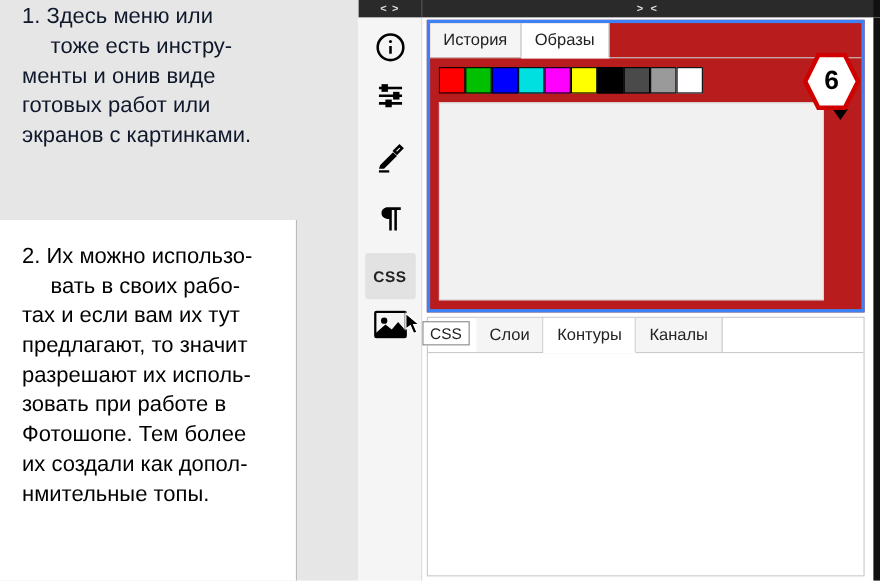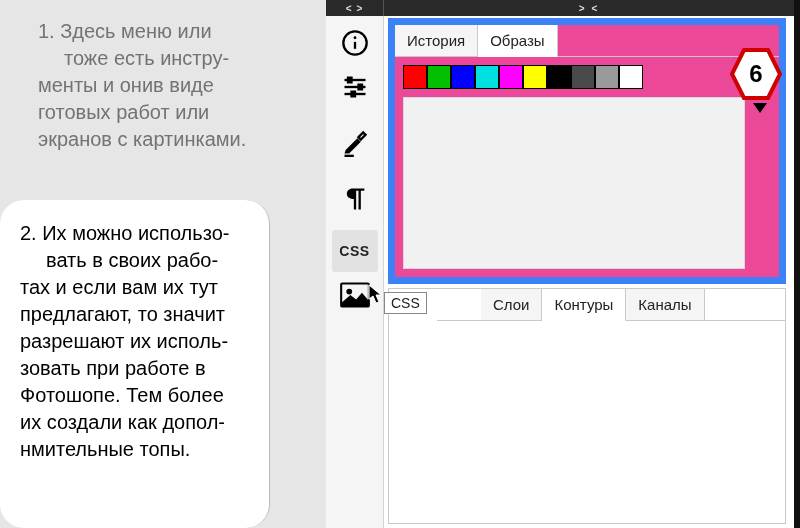--- a/index.html
+++ b/index.html
@@ -1,54 +1,54 @@
 <!DOCTYPE html>
 <html><head>
 <meta charset="utf-8">
 <style>
   * { box-sizing: border-box; margin: 0; padding: 0; }
   html, body { width: 800px; height: 528px; overflow: hidden; font-family: Arial, Helvetica, sans-serif; background: #fff; }
   .root { width: 800px; height: 528px; position: relative; display: flex; }
 
   .left-pane { width: 326px; height: 100%; background: #e6e6e6; position: relative; }
-  .note1 { position: absolute; top: 18px; left: 20px; width: 290px; font-size: 20px; line-height: 1.35; color: #737373; margin-left: 18px; }
-  .note2-wrap { position: absolute; top: 200px; left: 0; width: 270px; height: 328px; background: #fff; padding: 20px 12px 0 20px; border-right: 1px solid #bbb; border-radius: 24px; }
+  .note1 { position: absolute; top: 2px; left: 20px; width: 290px; font-size: 20px; line-height: 1.35; color: #0f172a; }
+  .note2-wrap { position: absolute; top: 200px; left: 0; width: 270px; height: 328px; background: #fff; padding: 20px 12px 0 20px; border-right: 1px solid #bbb; }
   .note2 { font-size: 20px; line-height: 1.35; color: #000; }
 
   .right-pane { flex: 1; height: 100%; position: relative; background: #fff; }
   .topbar { height: 16px; background: #2a2a2a; display:flex; }
   .topbar .seg1 { width:58px; height:100%; border-right:1px solid #555; display:flex; align-items:center; justify-content:center; color:#ddd; font-size:10px; font-weight:bold; letter-spacing:1px;}
   .topbar .seg2 { flex:1; height:100%; display:flex; align-items:center; justify-content:center; color:#ddd; font-size:10px; font-weight:bold; letter-spacing:2px;}
   .topbar .seg3 { width:6px; height:100%; background:#111;}
 
   .workarea { position:absolute; top:16px; left:0; right:0; bottom:0; display:flex; }
   .toolcol { width:58px; background:#f5f5f5; border-right:1px solid #d4d4d4; display:flex; flex-direction:column; align-items:center; padding-top:6px; gap:2px; }
   .tool { width:46px; height:42px; display:flex; align-items:center; justify-content:center; border-radius:3px; color:#222; position:relative; }
   .tool.active { background:#e2e2e2; }
   .tool svg { width:28px; height:28px; }
   .tool.css-tool { font-family: Arial; font-size:14px; font-weight:bold; letter-spacing:0.5px; }
   .tool.img-tool svg { width:30px; height:26px; }
 
   .panels { flex:1; position:relative; background:#fff; }
   .rborder { position:absolute; top:0; right:0; width:6px; height:100%; background:#111; }
 
-  .panel1 { position:absolute; top:2px; left:4px; right:14px; height:266px; background:#ec4899; border:7px solid #3b82f6; }
+  .panel1 { position:absolute; top:2px; left:4px; right:14px; height:266px; background:#b91c1c; border:3px solid #3b82f6; }
   .tabs { height:32px; border-bottom:1px solid #c9c9c9; display:flex; align-items:stretch; }
   .tab { padding:0 12px; display:flex; align-items:center; font-size:15px; color:#222; border-right:1px solid #c9c9c9; background:#f5f5f5; }
   .tab.active { background:#fff; border-bottom:1px solid #fff; margin-bottom:-1px; }
   .swatches { padding:8px 8px 0 8px; display:flex; gap:0; }
   .sw { width:24px; height:24px; border:1px solid #000; }
   .preview { position:absolute; top:72px; left:8px; right:34px; bottom:8px; background:#f1f1f1; border:1px solid #d8d8d8; }
   .dropdown-arrow { position:absolute; top:78px; right:12px; width:0; height:0; border-left:7px solid transparent; border-right:7px solid transparent; border-top:10px solid #000; }
 
   .badge6 { position:absolute; top:32px; right:18px; width:52px; height:52px; z-index:30; }
   .badge6 svg { width:100%; height:100%; }
   .badge6 span { position:absolute; top:0; left:0; width:100%; height:100%; display:flex; align-items:center; justify-content:center; font-size:24px; font-weight:bold; color:#000; }
 
-  .panel2 { position:absolute; top:272px; left:4px; right:14px; height:236px; background:#fff; border:1px solid #c9c9c9;padding-left:48px; }
+  .panel2 { position:absolute; top:272px; left:4px; right:14px; height:236px; background:#fff; border:1px solid #c9c9c9; }
   .tabs2 { height:32px; border-bottom:1px solid #c9c9c9; display:flex; align-items:stretch; padding-left:44px; }
   .note3 { position:absolute; top:56px; left:6px; right:10px; font-size:20px; line-height:1.45; color:#000; }
 
   .cursor { position:absolute; width:16px; height:20px; z-index:20; pointer-events:none; }
   .cursor svg { width:100%; height:100%; filter: drop-shadow(0 0 1px #fff); }
   .tooltip { position:absolute; background:#fff; border:1px solid #888; padding:2px 6px; font-size:14px; color:#222; z-index:19; }
 
   .indent { display:inline-block; width:26px; }
 </style>
 </head>

